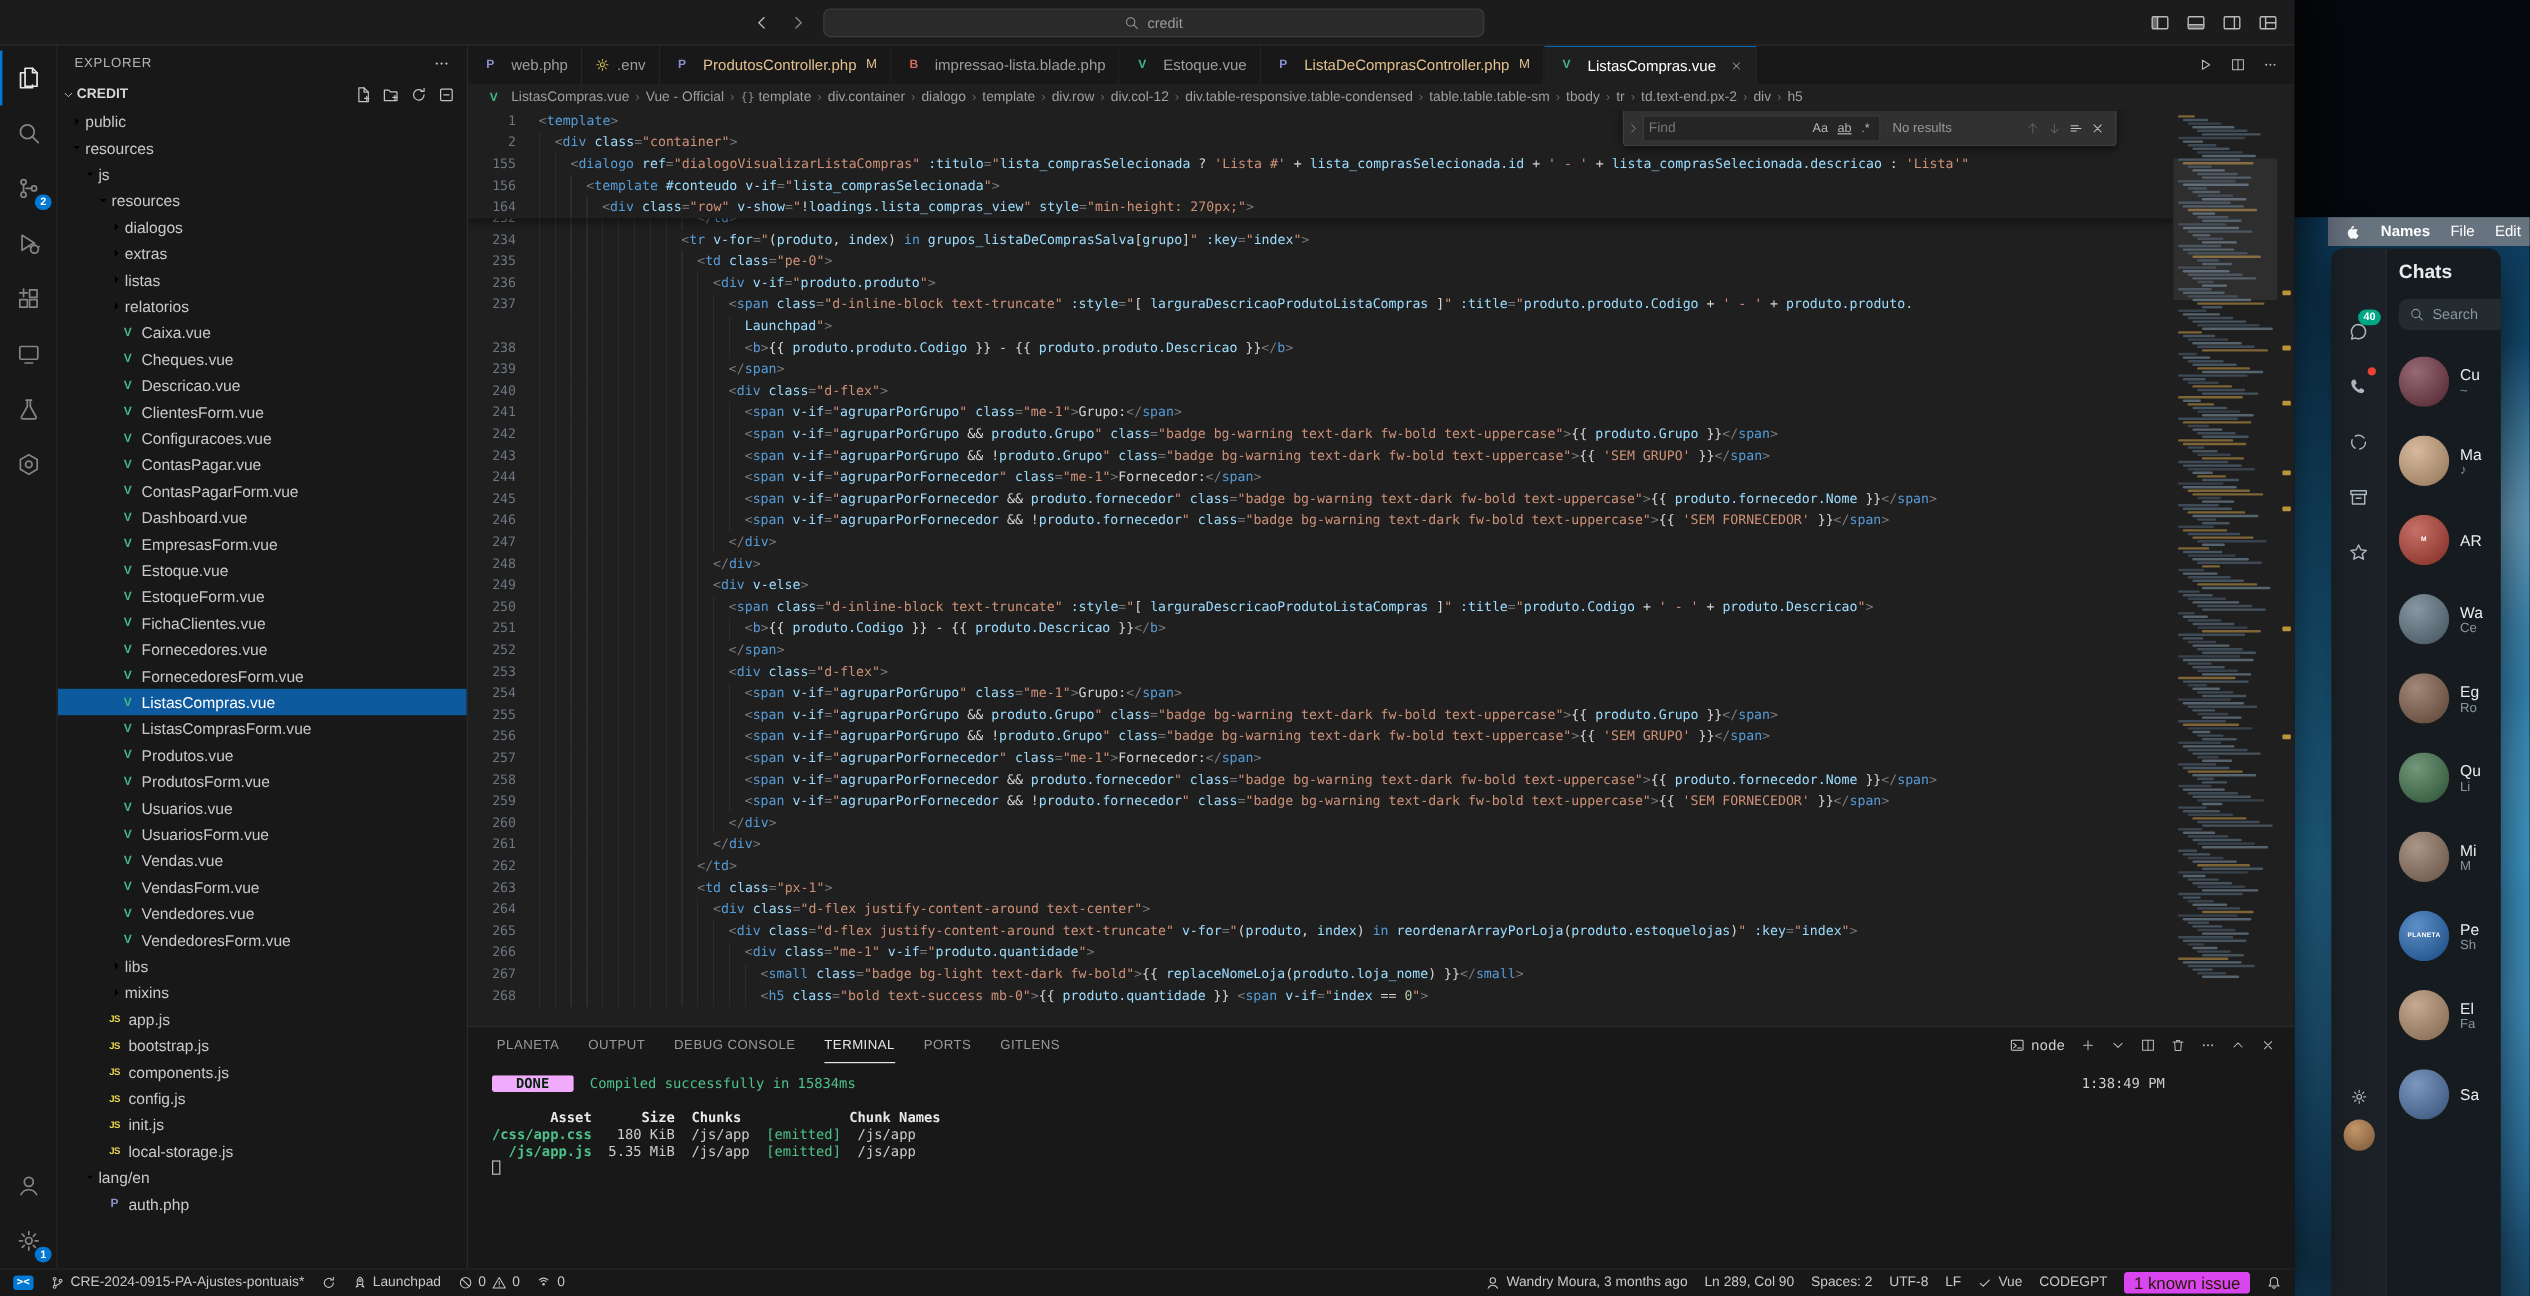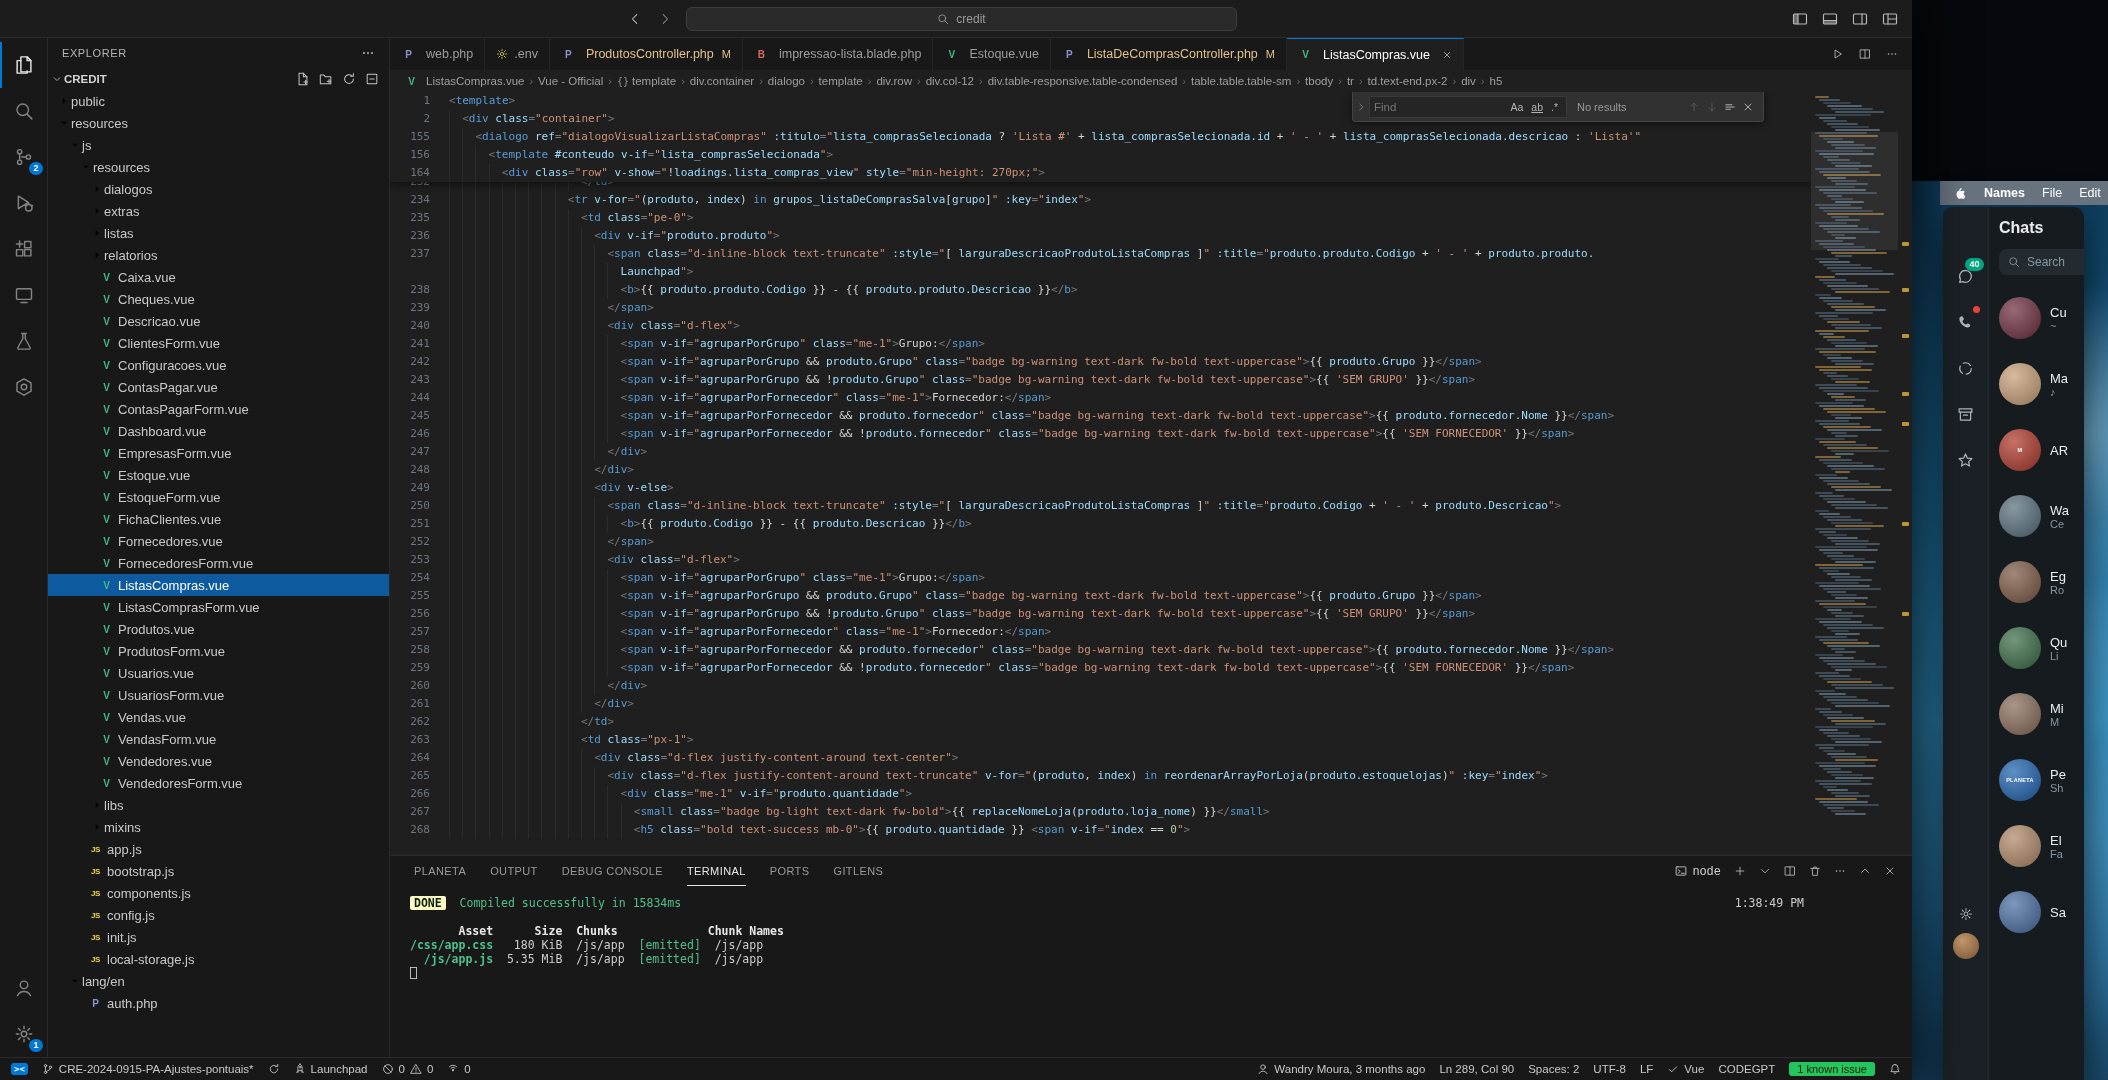--- a/index.html
+++ b/index.html
@@ -87,32 +87,32 @@
 
 
 .panel{height:202px;background:#181818;border-top:1px solid #2a2a2a;position:relative}
 .ptabs{height:30px;display:flex;align-items:center;padding-left:24px;gap:24px;color:#9a9a9a;font-size:11px;letter-spacing:.4px}
 .ptab{height:30px;display:flex;align-items:center;border-bottom:1px solid transparent}
 .ptab.active{color:#e7e7e7;border-bottom-color:#e7e7e7}
 .pacts{margin-left:auto;display:flex;align-items:center;gap:13px;padding-right:16px;color:#b9b9b9;font-size:12px}
 .pacts .shell{display:flex;align-items:center;gap:6px;color:#cfcfcf}
 .term{position:absolute;left:20px;top:40px;right:20px;bottom:0;font-family:"DejaVu Sans Mono",monospace;font-size:11.5px;line-height:14px;color:#ccc;white-space:pre;overflow:hidden}
 .tl{position:relative;height:14px}
-.done{background:#fef9c3;color:#06230d;font-weight:bold;padding:0 4px;border-radius:2px}
+.done{background:#f0abfc;color:#06230d;font-weight:bold;padding:0 20px;border-radius:2px}
 .tg{color:#4dc08b}.tgb{color:#4dc08b;font-weight:bold}.tb{color:#e8e8e8;font-weight:bold}
 .tright{position:absolute;right:88px;top:0;color:#ccc}
 .curblk{display:inline-block;width:7px;height:12px;border:1px solid #b9b9b9;vertical-align:-2px}
 
 
 .statusbar{height:23px;background:#181818;border-top:1px solid #2a2a2a;display:flex;align-items:center;font-size:11.5px;color:#c8c8c8;padding:0 4px}
 .st{display:flex;align-items:center;gap:5px;padding:0 7px;height:100%;white-space:nowrap}
 .st .ic svg{width:12px;height:12px}
 .rchip{background:#0078d4;color:#fff;border-radius:3px;font-size:9px;padding:1px 3px;font-weight:bold;font-family:"DejaVu Sans Mono",monospace}
 .stright{margin-left:auto;display:flex;height:100%}
-.badge-y{background:#22c55e;color:#241a00;padding:1px 8px;border-radius:3px;font-size:11px}
+.badge-y{background:#d946ef;color:#241a00;padding:1px 8px;border-radius:3px;font-size:14px}
 
 
 .mac{position:absolute;left:1912px;top:0;width:196px;height:1080px;background:#05080c;z-index:1}
 .wallp{position:absolute;left:0;top:181px;right:0;bottom:0;background:radial-gradient(circle at 88% 28%,rgba(180,225,248,.55),transparent 22%),radial-gradient(circle at 72% 50%,rgba(130,195,235,.45),transparent 26%),radial-gradient(circle at 90% 72%,rgba(95,175,220,.5),transparent 30%),radial-gradient(circle at 80% 90%,rgba(70,150,200,.4),transparent 35%),linear-gradient(180deg,#0e3b5c 0%,#1e6f9f 35%,#2f93c7 60%,#175a88 85%,#0b2f4a 100%)}
 .macbar{position:absolute;left:28px;top:181px;right:0;height:24px;background:rgba(112,120,131,.92);display:flex;align-items:center;gap:17px;padding-left:14px;color:#fff;font-size:12.5px;z-index:3}
 .macbar .appname{font-weight:bold}
 .macbar .ic svg{width:13px;height:15px}
 .wa{position:absolute;left:31px;top:207px;width:141px;bottom:0;background:#161b1f;border-radius:10px 10px 0 0;box-shadow:0 14px 44px rgba(0,0,0,.75);display:flex;overflow:hidden;z-index:2}
 .warail{width:46px;background:#1b2126;border-right:1px solid #252c32;position:relative;padding-top:46px;display:flex;flex-direction:column;align-items:center}
 .railic{width:46px;height:46px;display:flex;align-items:center;justify-content:center;color:#aebac1;position:relative}

